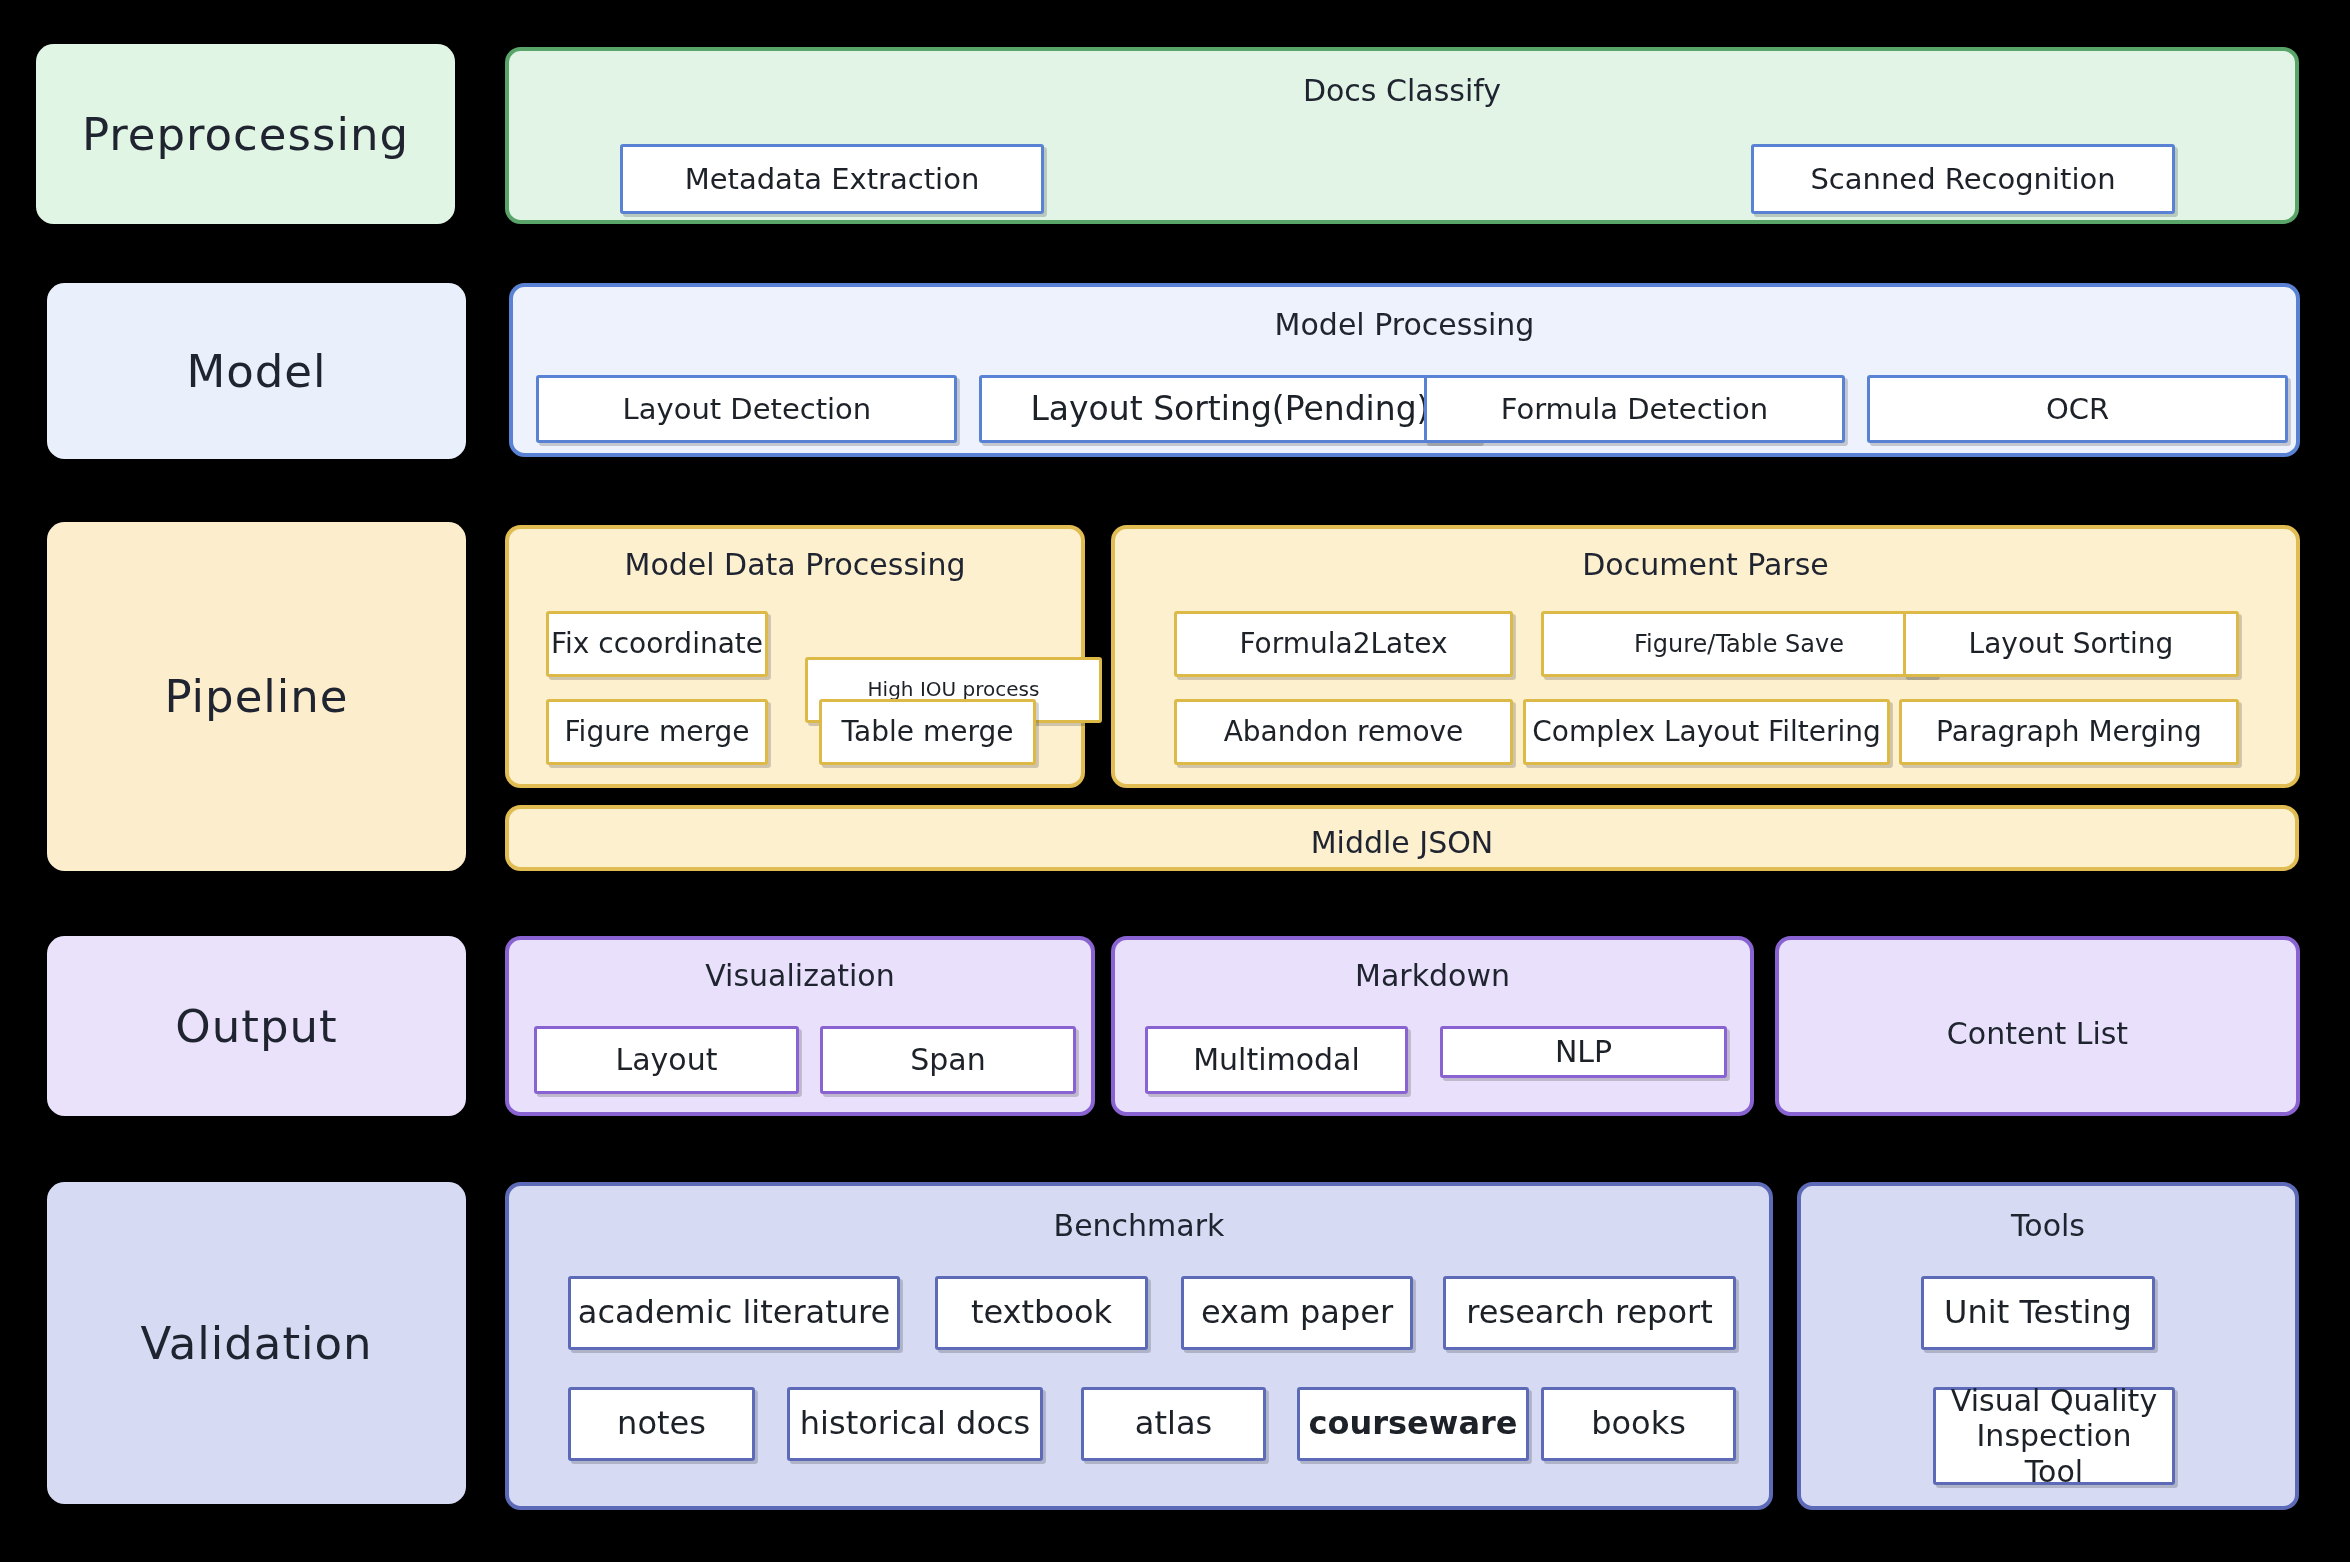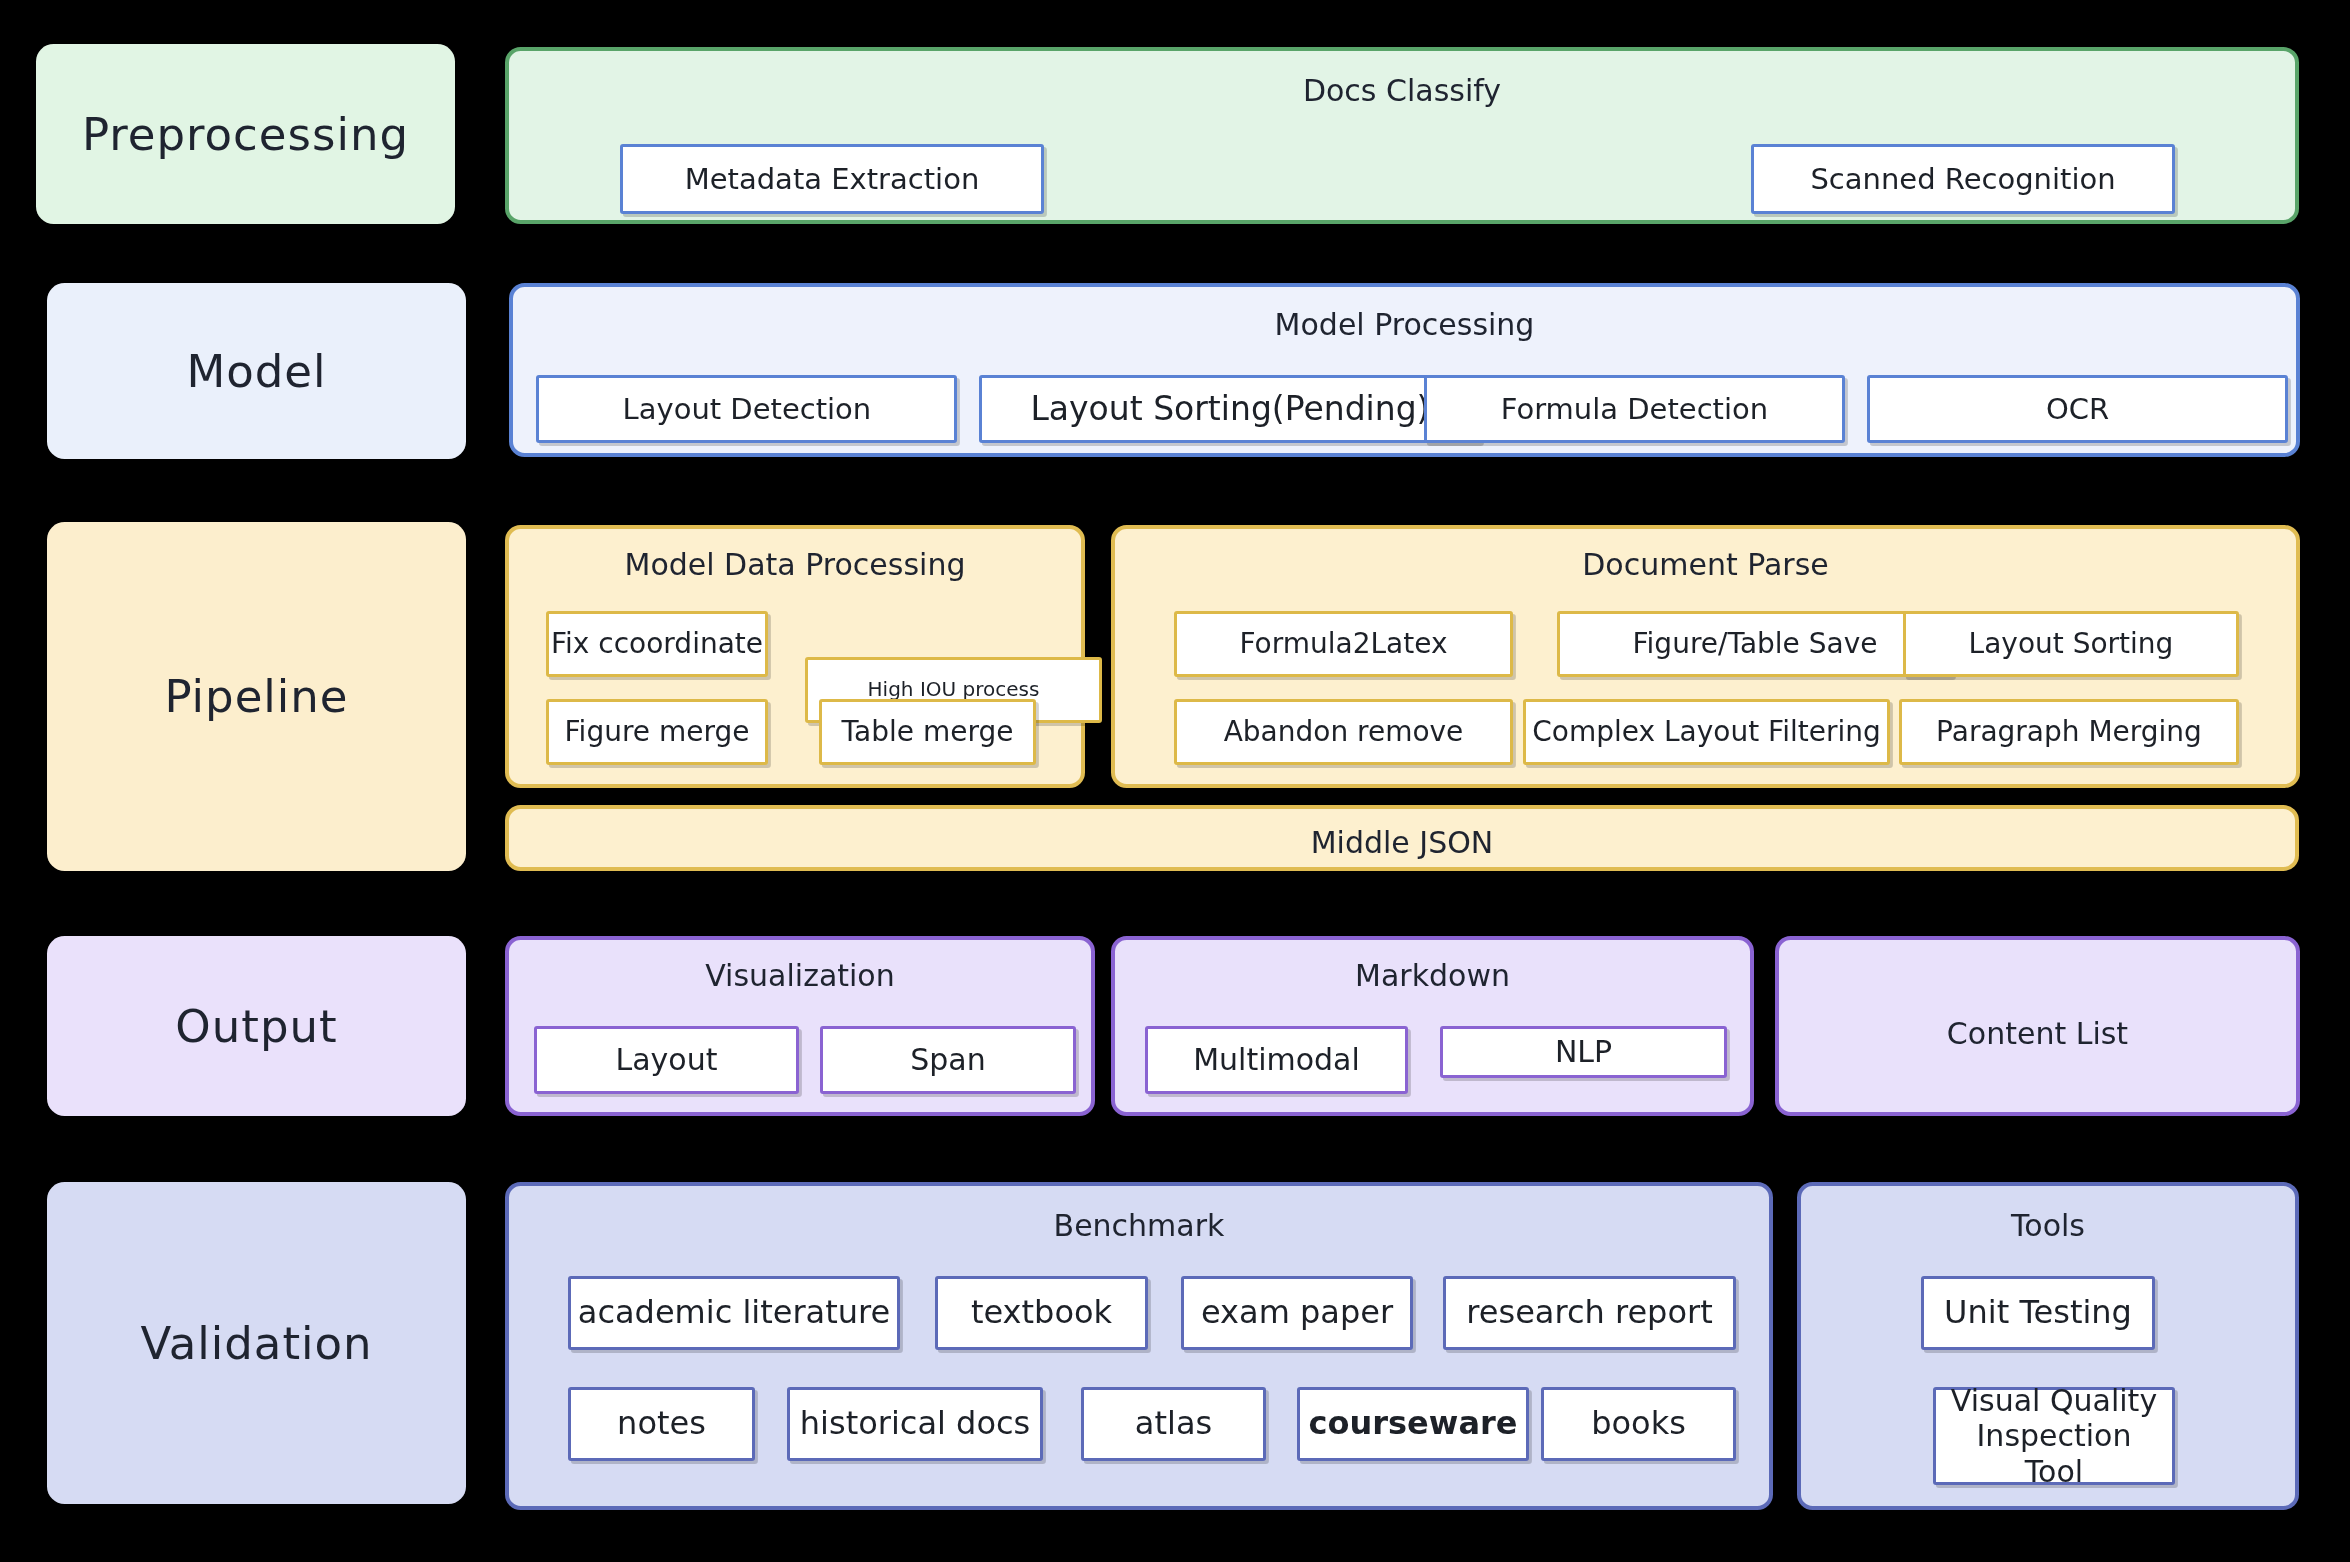--- a/index.html
+++ b/index.html
@@ -115,21 +115,21 @@
       <span>Table merge</span>
     </div>
   </div>
 
   <div class="group c-gold" style="left:1111px;top:525px;width:1189px;height:263px;">
     <div class="group-title" style="top:17.6px;">Document Parse</div>
 
     <div class="chip chip-gold" style="left:59px;top:82px;width:339px;height:66px;font-size:28px;">
       <span>Formula2Latex</span>
     </div>
-    <div class="chip chip-gold" style="left:442px;top:82px;width:396px;height:66px;font-size:28px;">
+    <div class="chip chip-gold" style="left:426px;top:82px;width:396px;height:66px;font-size:24px;">
       <span>Figure/Table Save</span>
     </div>
     <div class="chip chip-gold" style="left:788px;top:82px;width:336px;height:66px;font-size:28px;">
       <span>Layout Sorting</span>
     </div>
     <div class="chip chip-gold" style="left:59px;top:170px;width:339px;height:66px;font-size:28px;">
       <span>Abandon remove</span>
     </div>
     <div class="chip chip-gold" style="left:408px;top:170px;width:367px;height:66px;font-size:28px;">
       <span>Complex Layout Filtering</span>

